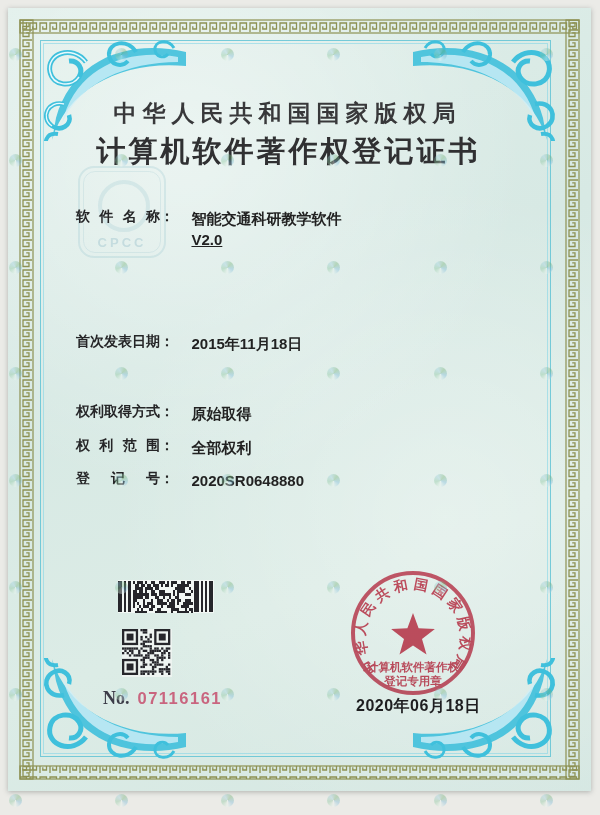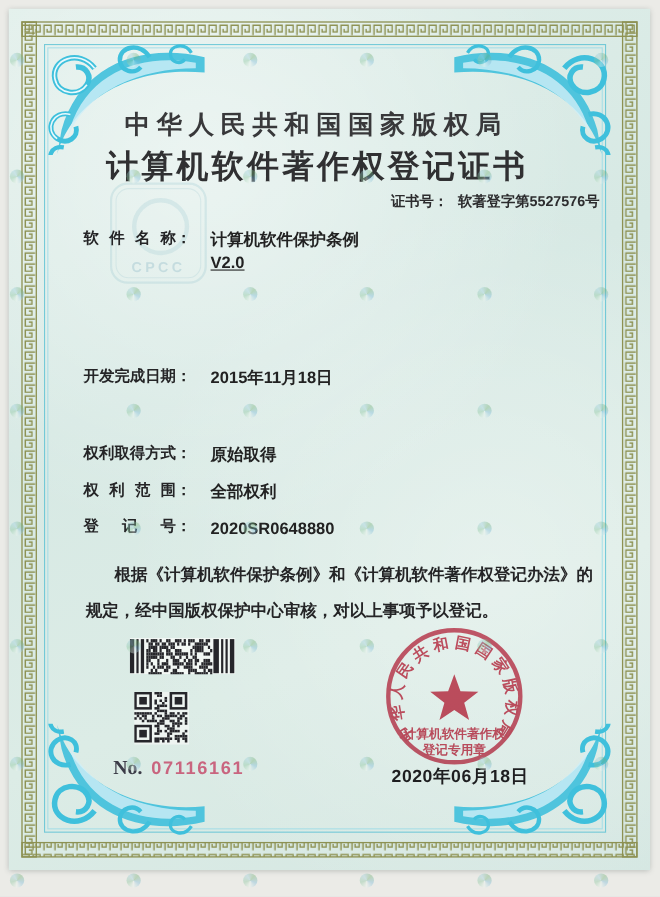--- a/index.html
+++ b/index.html
@@ -23,21 +23,21 @@
   .flourish{position:absolute;width:160px;height:115px;pointer-events:none;}
   .fl-tl{left:20px;top:18px;}
   .fl-tr{left:403px;top:18px;transform:scaleX(-1);}
   .fl-bl{left:20px;top:650px;transform:scaleY(-1);}
   .fl-br{left:403px;top:650px;transform:scale(-1,-1);}
   
   .dot{position:absolute;width:13px;height:13px;border-radius:50%;opacity:.38;filter:blur(.4px);
     background:conic-gradient(from 40deg,#6fae6f,#79b9d8,#eef6f0,#86c49a,#9fd0e0,#6fae6f);}
   
   .cpcc{position:absolute;left:70px;top:158px;width:84px;height:88px;border-radius:16px;
-    border:2px solid rgba(150,195,205,.34);opacity:.8;pointer-events:none;margin-left:22px;}
+    border:2px solid rgba(150,195,205,.34);opacity:.8;pointer-events:none;}
   .cpcc .inner{position:absolute;left:3px;top:3px;right:3px;bottom:3px;border-radius:12px;
     border:1px solid rgba(150,195,205,.28);}
   .cpcc .ring{position:absolute;left:18px;top:12px;width:44px;height:44px;border-radius:50%;
     border:4px solid rgba(150,195,205,.30);}
   .cpcc .txt{position:absolute;left:0;right:0;bottom:6px;text-align:center;
     color:rgba(140,185,198,.45);font-weight:bold;font-size:13px;letter-spacing:3px;}
   
   .authority{position:absolute;left:0;top:90px;width:100%;text-align:center;
     transform:translateX(-12px);
     font-family:"Liberation Serif", serif;font-weight:bold;font-size:23px;
@@ -137,49 +137,42 @@
     </svg>
 
     <div class="cpcc">
       <div class="inner"></div>
       <div class="ring"></div>
       <div class="txt">CPCC</div>
     </div>
 
     <div class="authority">中华人民共和国国家版权局</div>
     <div class="cert-title">计算机软件著作权登记证书</div>
-    <div class="cert-no">
-      <span>证书号：</span><span class="v">软著登字第5527576号</span>
-    </div>
 
     <div class="frow" style="top:200px">
       <span class="flabel">软件名称</span><span class="fcolon">：</span>
-      <span class="fvalue"><span>计算机软件保护条例</span><span class="l2">V2.0</span></span>
+      <span class="fvalue"><span>智能交通科研教学软件</span><span class="l2">V2.0</span></span>
     </div>
     <div class="frow" style="top:325px">
-      <span class="flabel">开发完成日期</span><span class="fcolon">：</span>
+      <span class="flabel">首次发表日期</span><span class="fcolon">：</span>
       <span class="fvalue">2015年11月18日</span>
     </div>
     <div class="frow" style="top:429px">
       <span class="flabel">权利范围</span><span class="fcolon">：</span>
       <span class="fvalue">全部权利</span>
     </div>
     <div class="frow" style="top:395px">
       <span class="flabel">权利取得方式</span><span class="fcolon">：</span>
       <span class="fvalue">原始取得</span>
     </div>
     <div class="frow" style="top:462px">
       <span class="flabel">登记号</span><span class="fcolon">：</span>
       <span class="fvalue">2020SR0648880</span>
     </div>
 
-    <div class="statement">
-      <span class="ind">根据《计算机软件保护条例》和《计算机软件著作权登记办法》的</span>
-      <span class="l2">规定，经中国版权保护中心审核，对以上事项予以登记。</span>
-    </div>
 
     <svg class="barcode" id="barcode" width="96" height="33">
         <rect x="0" y="0" width="96" height="33" fill="#f2f7f4"></rect>
         <rect x="0" y="1" width="4" height="31" fill="#26262b"></rect>
         <rect x="6" y="1" width="2" height="31" fill="#26262b"></rect>
         <rect x="10" y="1" width="3" height="31" fill="#26262b"></rect>
         <rect x="76" y="1" width="5" height="31" fill="#26262b"></rect>
         <rect x="83" y="1" width="2" height="31" fill="#26262b"></rect>
         <rect x="87" y="1" width="2" height="31" fill="#26262b"></rect>
         <rect x="91" y="1" width="4" height="31" fill="#26262b"></rect>

